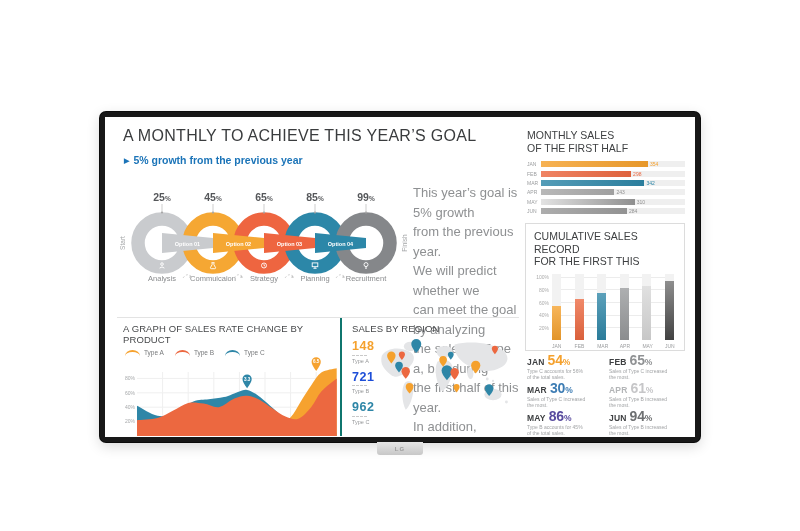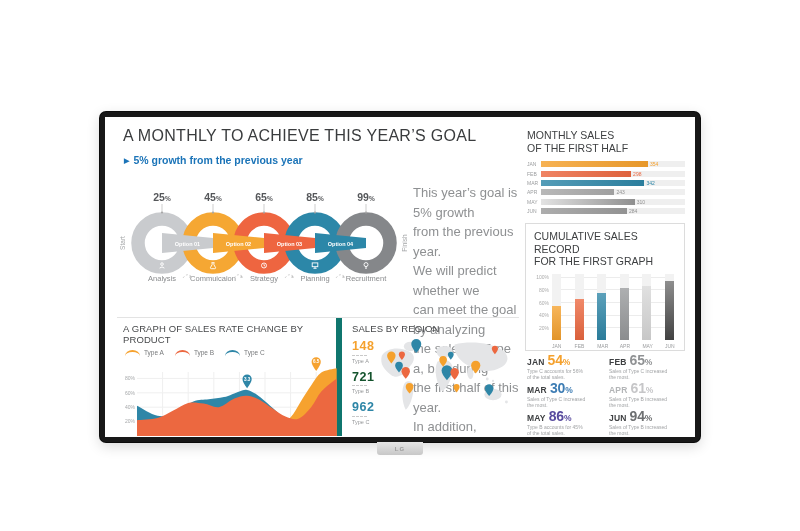--- a/index.html
+++ b/index.html
@@ -9,21 +9,21 @@
 .screen{position:relative;width:590px;height:320px;background:#fff;overflow:hidden;}
 .logo-tab{position:absolute;left:377px;top:442px;width:46px;height:13px;background:linear-gradient(180deg,#E6E6E6,#C7C7C7);border-radius:0 0 3px 3px;display:flex;align-items:center;justify-content:center;font-size:6px;color:#9a9a9a;letter-spacing:1px;font-weight:700;}
 
 .title{position:absolute;left:18px;top:10px;font-size:16px;color:#3A3C3E;letter-spacing:.3px;}
 .subtitle{position:absolute;left:19px;top:37px;font-size:10.5px;color:#1B74B8;font-weight:700;}
 .subtitle .tri{font-size:7px;margin-right:4px;position:relative;top:-1px;}
 .chain{position:absolute;left:10px;top:64px;}
 .desc{position:absolute;left:308px;top:66px;width:106px;font-size:13px;line-height:1.5;color:#8E9092;white-space:pre-line;}
 
 .bottom-left{position:absolute;left:12px;top:200px;width:402px;height:119px;border-top:1px solid #E3E3E3;display:flex;}
-.graph-panel{width:225px;border-right:6px solid #0f766e;padding:5px 4px 0 6px;}
+.graph-panel{width:225px;border-right:2px solid #0f766e;padding:5px 4px 0 6px;}
 .panel-title{font-size:9.5px;color:#46484A;letter-spacing:.1px;}
 .legend{display:flex;gap:11px;margin:4px 0 0 2px;align-items:flex-end;}
 .lg-item{display:flex;gap:4px;align-items:flex-end;font-size:6.5px;color:#77797B;}
 .sw{width:15px;height:6px;border-top:2.5px solid #000;border-radius:50% 50% 0 0/100% 100% 0 0;}
 .sw-a{border-top-color:#F6A22F;} .sw-b{border-top-color:#EC6840;} .sw-c{border-top-color:#2E86A7;}
 .region-panel{flex:1;position:relative;padding:5px 0 15px 10px;}
 .region-stats{position:absolute;left:10px;top:22px;}
 .rstat{margin-bottom:7px;}
 .rstat .rv{font-size:12.5px;font-weight:700;letter-spacing:.5px;line-height:1;}
 .rstat .ru{width:15px;border-bottom:1px dashed #C9C9C9;margin:2px 0 2px;}
@@ -229,21 +229,21 @@
 
       <div class="region-panel">
         <div class="panel-title">SALES BY REGION</div>
         <div class="region-stats">
           <div class="rstat">
                 <div class="rv" style="color: rgb(245, 161, 45);">148</div>
                 <div class="ru"></div>
                 <div class="rl">Type A</div>
               </div>
           <div class="rstat">
-                <div class="rv" style="color: #14532d;">721</div>
+                <div class="rv" style="color: #1d4ed8;">721</div>
                 <div class="ru"></div>
                 <div class="rl">Type B</div>
               </div>
           <div class="rstat">
                 <div class="rv" style="color: rgb(46, 134, 167);">962</div>
                 <div class="ru"></div>
                 <div class="rl">Type C</div>
               </div>
         </div>
         <svg class="map" width="140" height="84" viewBox="0 0 146 86">
@@ -329,21 +329,21 @@
               <div class="m-track">
                 <div class="m-fill" style="background-color: rgb(155, 155, 155); width: 59.64%;"></div>
                 <span class="m-val val-gray">284</span>
               </div>
             </div>
       </div>
 
       <div class="cum-box">
         <div class="c-title">
               <div>CUMULATIVE SALES RECORD</div>
-              <div>FOR THE FIRST GRAPH</div>
+              <div>FOR THE FIRST THIS</div>
             </div>
         <div class="c-chart">
           <div class="gl" style="top:3.1px"></div>
           <div class="gl" style="top:15.7px"></div>
           <div class="gl" style="top:28.3px"></div>
           <div class="gl" style="top:40.9px"></div>
           <div class="gl" style="top:53.4px"></div>
           <span class="gll" style="top:0.6px">100%</span>
           <span class="gll" style="top:13.2px">80%</span>
           <span class="gll" style="top:25.8px">60%</span>

